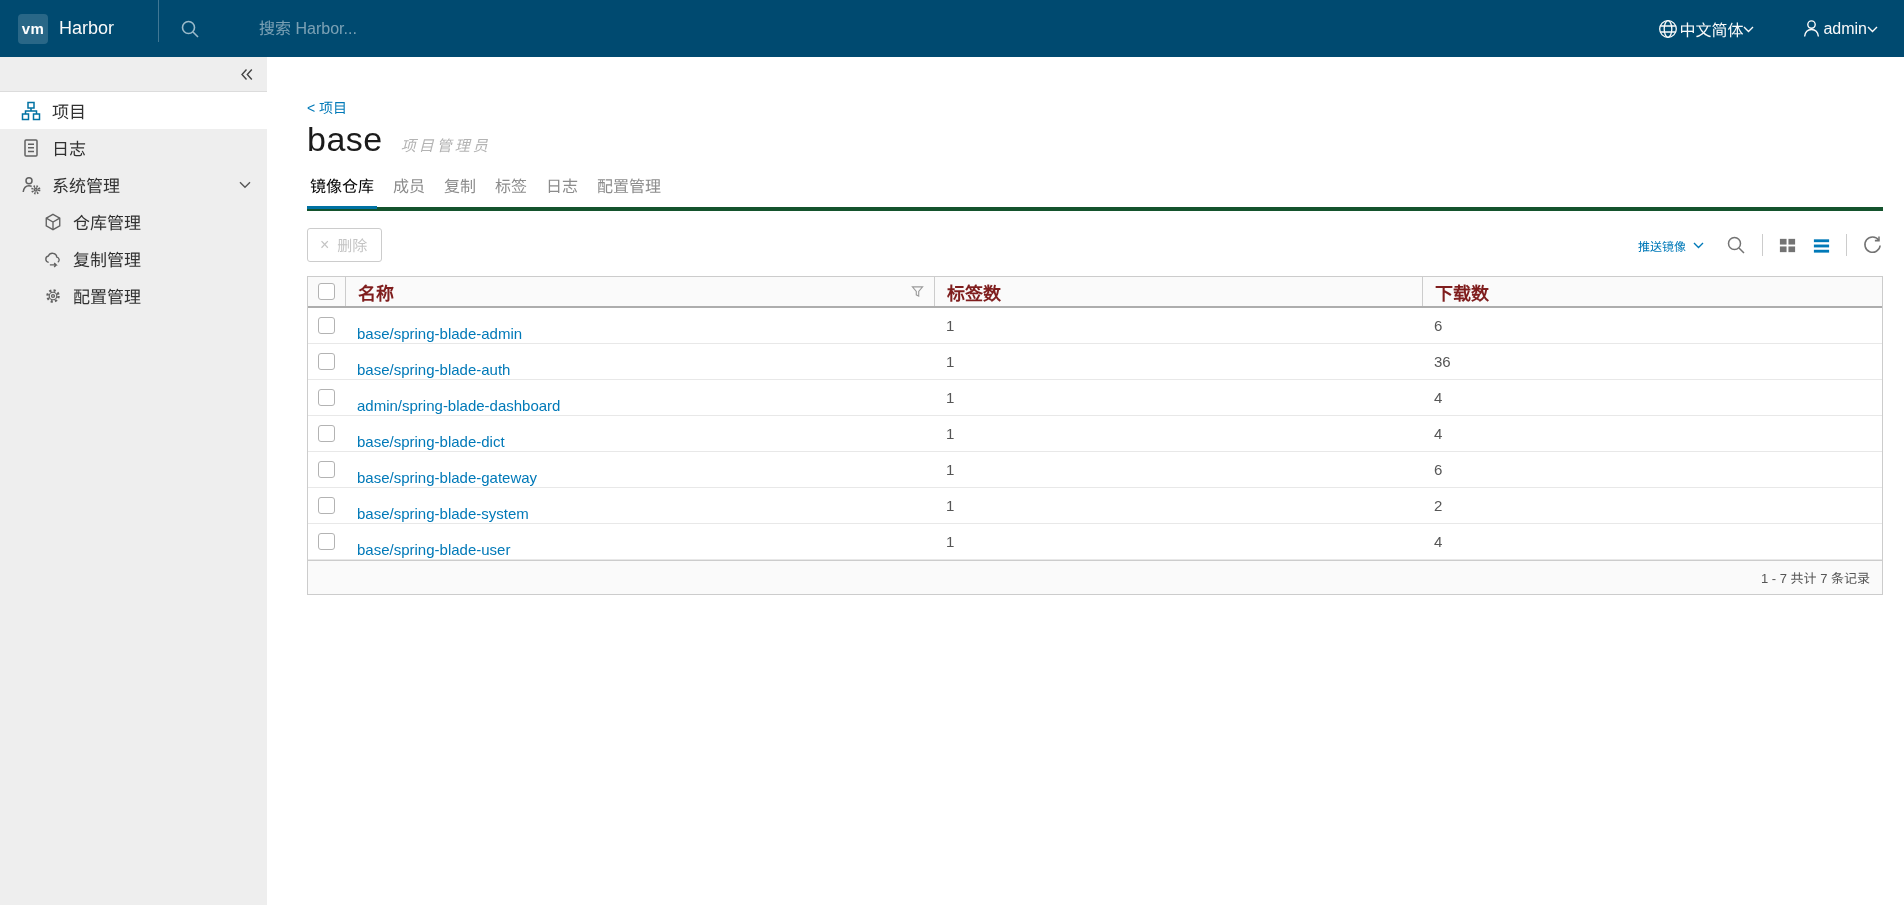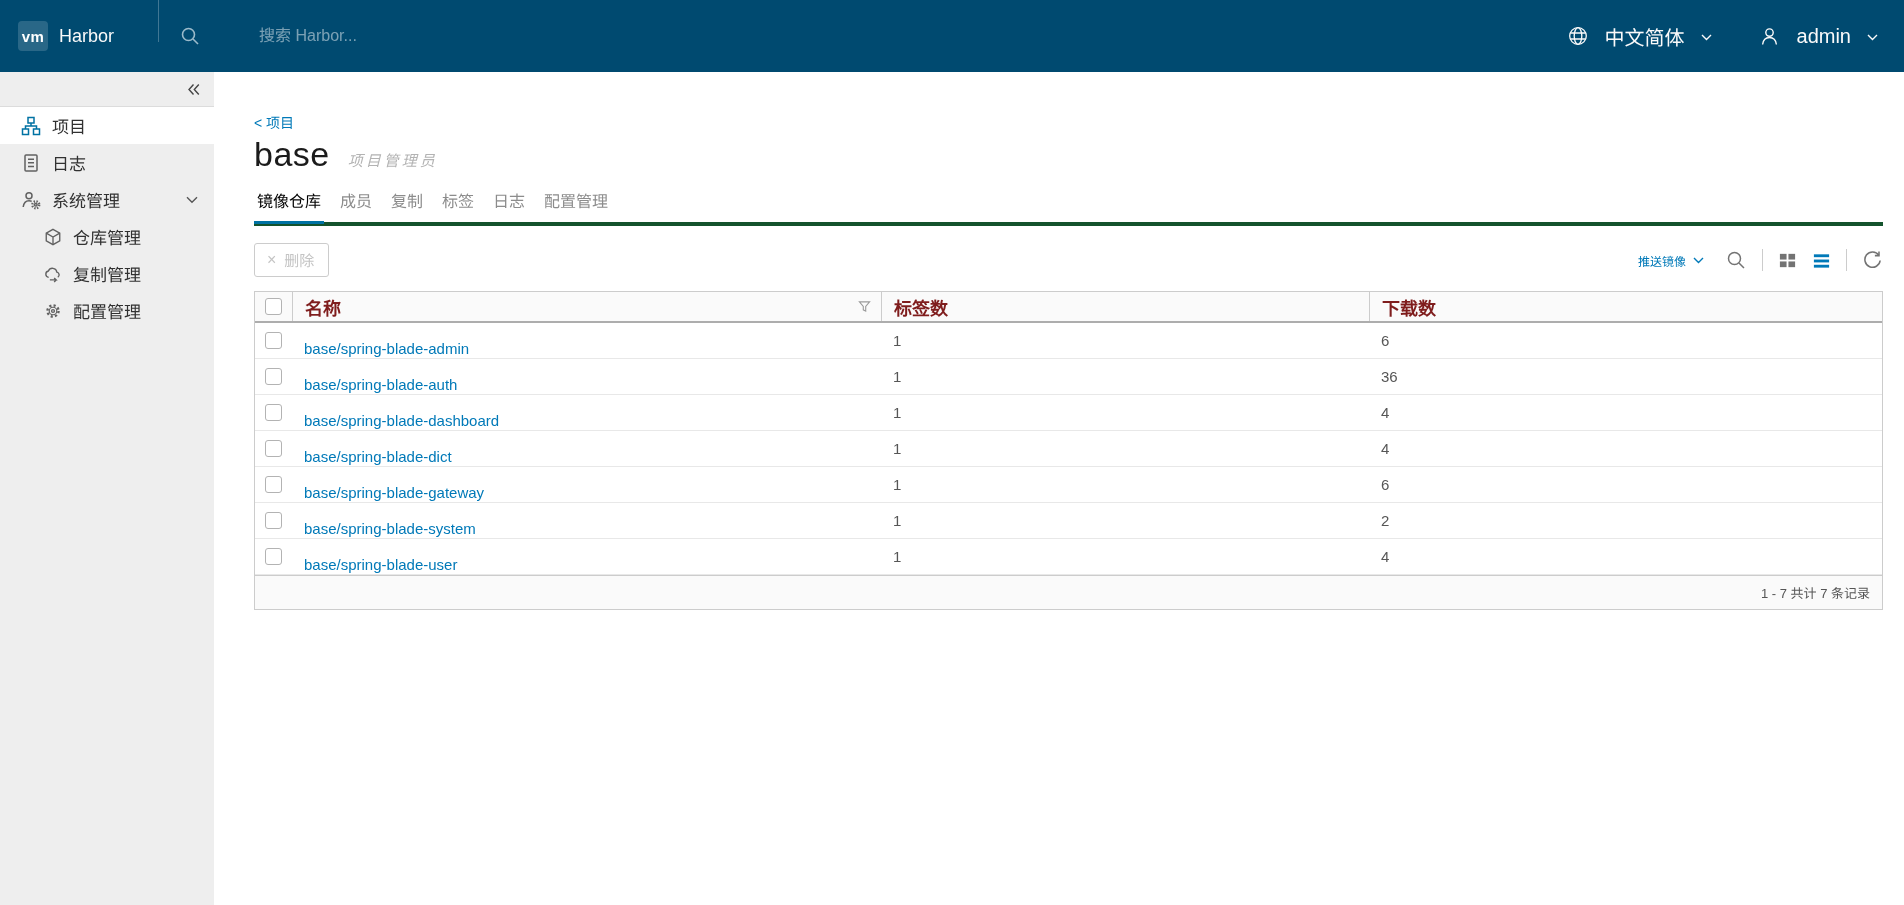--- a/index.html
+++ b/index.html
@@ -6,48 +6,48 @@
   html,body { width:1904px; height:905px; overflow:hidden; }
   body {
     font-family:"Liberation Sans","DejaVu Sans",sans-serif;
     background:#fff; color:#313131;
     -webkit-font-smoothing:antialiased;
   }
   svg { display:block; }
 
   
   .header {
-    height:72px; background:#004a70; display:flex; 
+    height:57px; background:#004a70; display:flex; 
     color:#fafafa; flex-shrink:0;
   }
   .branding { display:flex; align-items:center; padding-left:18px; cursor:pointer; }
   .logo-box {
     width:30px; height:30px; border-radius:4px; background:rgba(255,255,255,.16);
     display:flex; align-items:center; justify-content:center;
     font-weight:700; font-size:15px; color:#fff; letter-spacing:.5px;
   }
   .app-name { margin-left:11px; font-size:18px; font-weight:400; color:#fafafa; }
   .header-divider { width:1px; height:42px; background:rgba(255,255,255,.25); margin-left:44px; }
   .search-area { display:flex; align-items:center; margin-left:20px; flex:1;gap:48px; }
   .search-area .mag { opacity:.75; }
   .search-input {
     background:transparent; border:none; outline:none; color:rgba(255,255,255,.9);
     font-size:16px; margin-left:10px; width:420px;
     font-family:"Liberation Sans","DejaVu Sans",sans-serif;
   }
   .search-input::placeholder { color:rgba(255,255,255,.48); }
   .header-right { display:flex; align-items:center; gap:46px; padding-right:26px; }
-  .hdr-group { display:flex; align-items:center; gap:16px; cursor:pointer; font-size:20px; color:#fafafa; }
+  .hdr-group { display:flex; align-items:center; gap:0; cursor:pointer; font-size:16px; color:#fafafa; }
   .caret-down-w { margin-top:2px; }
 
   
   .body-wrap { display:flex; height:848px; }
 
   
-  .sidebar { width:214px; background:#eeeeee; flex-shrink:0; }
+  .sidebar { width:267px; background:#eeeeee; flex-shrink:0; }
   .collapse-row {
     height:35px; display:flex; align-items:center; justify-content:flex-end;
     padding-right:14px; border-bottom:1px solid #dcdcdc; cursor:pointer;
   }
   .nav-item {
     height:37px; display:flex; align-items:center; padding-left:21px;
     font-size:17px; color:#313131; cursor:pointer; gap:11px;
   }
   .nav-item .nicon { color:#616161; flex-shrink:0; }
   .nav-item.active { background:#ffffff; }
@@ -374,21 +374,21 @@
           </div>
         <div class="dg-cell col-pulls">
             <span class="num">36</span>
           </div>
       </div>
       <div class="dg-row">
         <div class="dg-cell col-check">
             <span class="cbox"></span>
           </div>
         <div class="dg-cell col-name">
-            <span class="repo-link">base/spring-blade-dashboard</span>
+            <span class="repo-link">admin/spring-blade-dashboard</span>
           </div>
         <div class="dg-cell col-tags">
             <span class="num">1</span>
           </div>
         <div class="dg-cell col-pulls">
             <span class="num">4</span>
           </div>
       </div>
       <div class="dg-row">
         <div class="dg-cell col-check">

